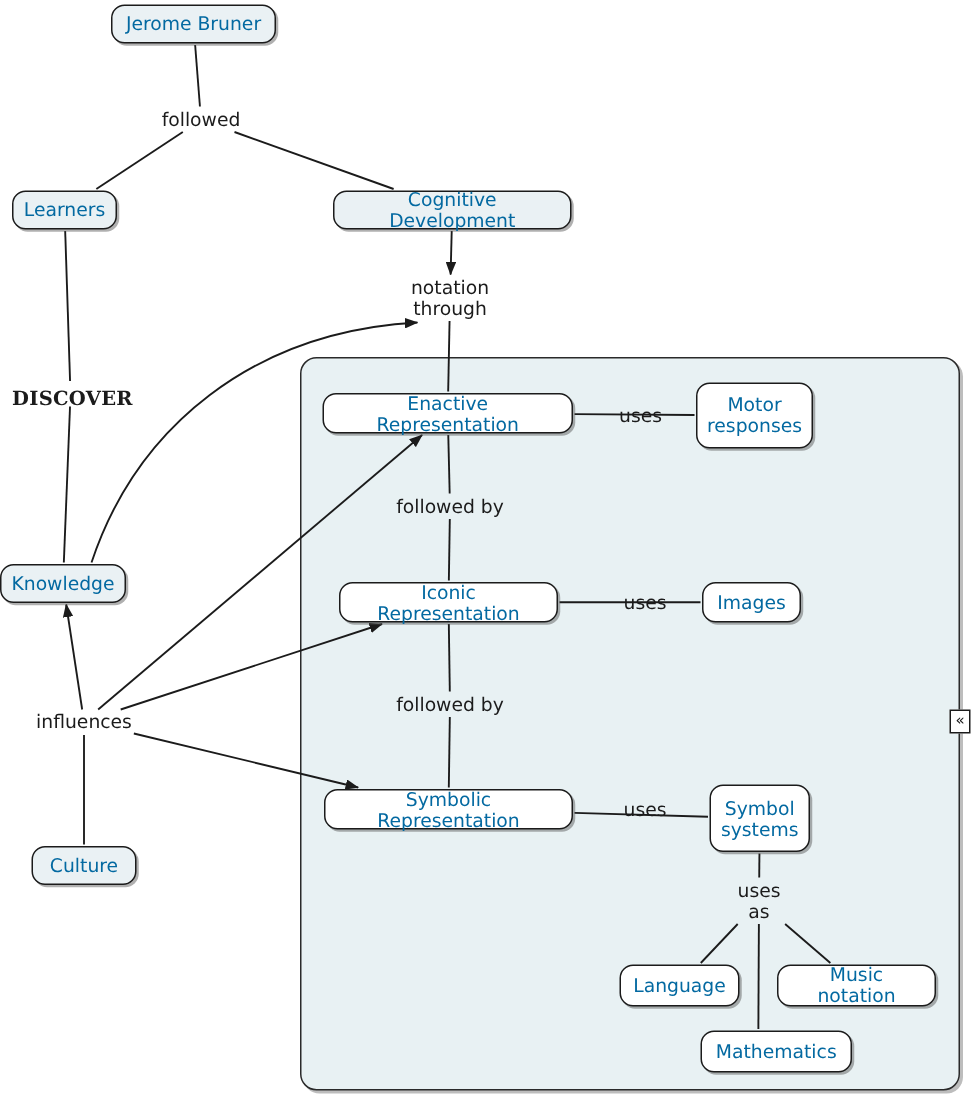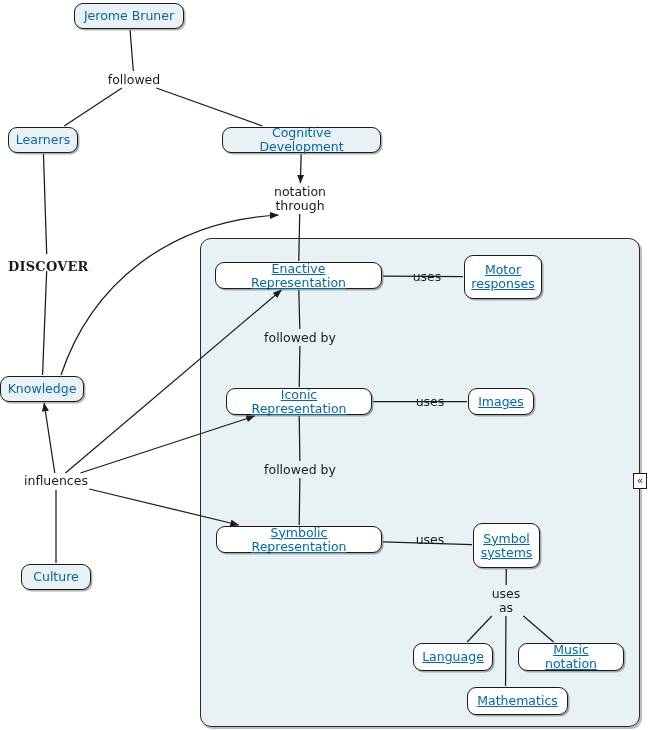--- a/index.html
+++ b/index.html
@@ -37,21 +37,20 @@
     display: flex;
     align-items: center;
     justify-content: center;
     text-align: center;
     padding: 2px 7px;
     box-shadow: 1.5px 1.5px 0 rgba(80,80,80,0.45);
     white-space: pre-line;
   }
   .node.inner {
     background: #ffffff;
-    text-decoration: underline;
   }
   .grouping {
     position: absolute;
     box-sizing: border-box;
     background: #e8f1f3;
     border: 1.4px solid #2a2a2a;
     border-radius: 11px;
     box-shadow: 2px 2px 0 rgba(90,90,90,0.40);
   }
   .linklabel {

